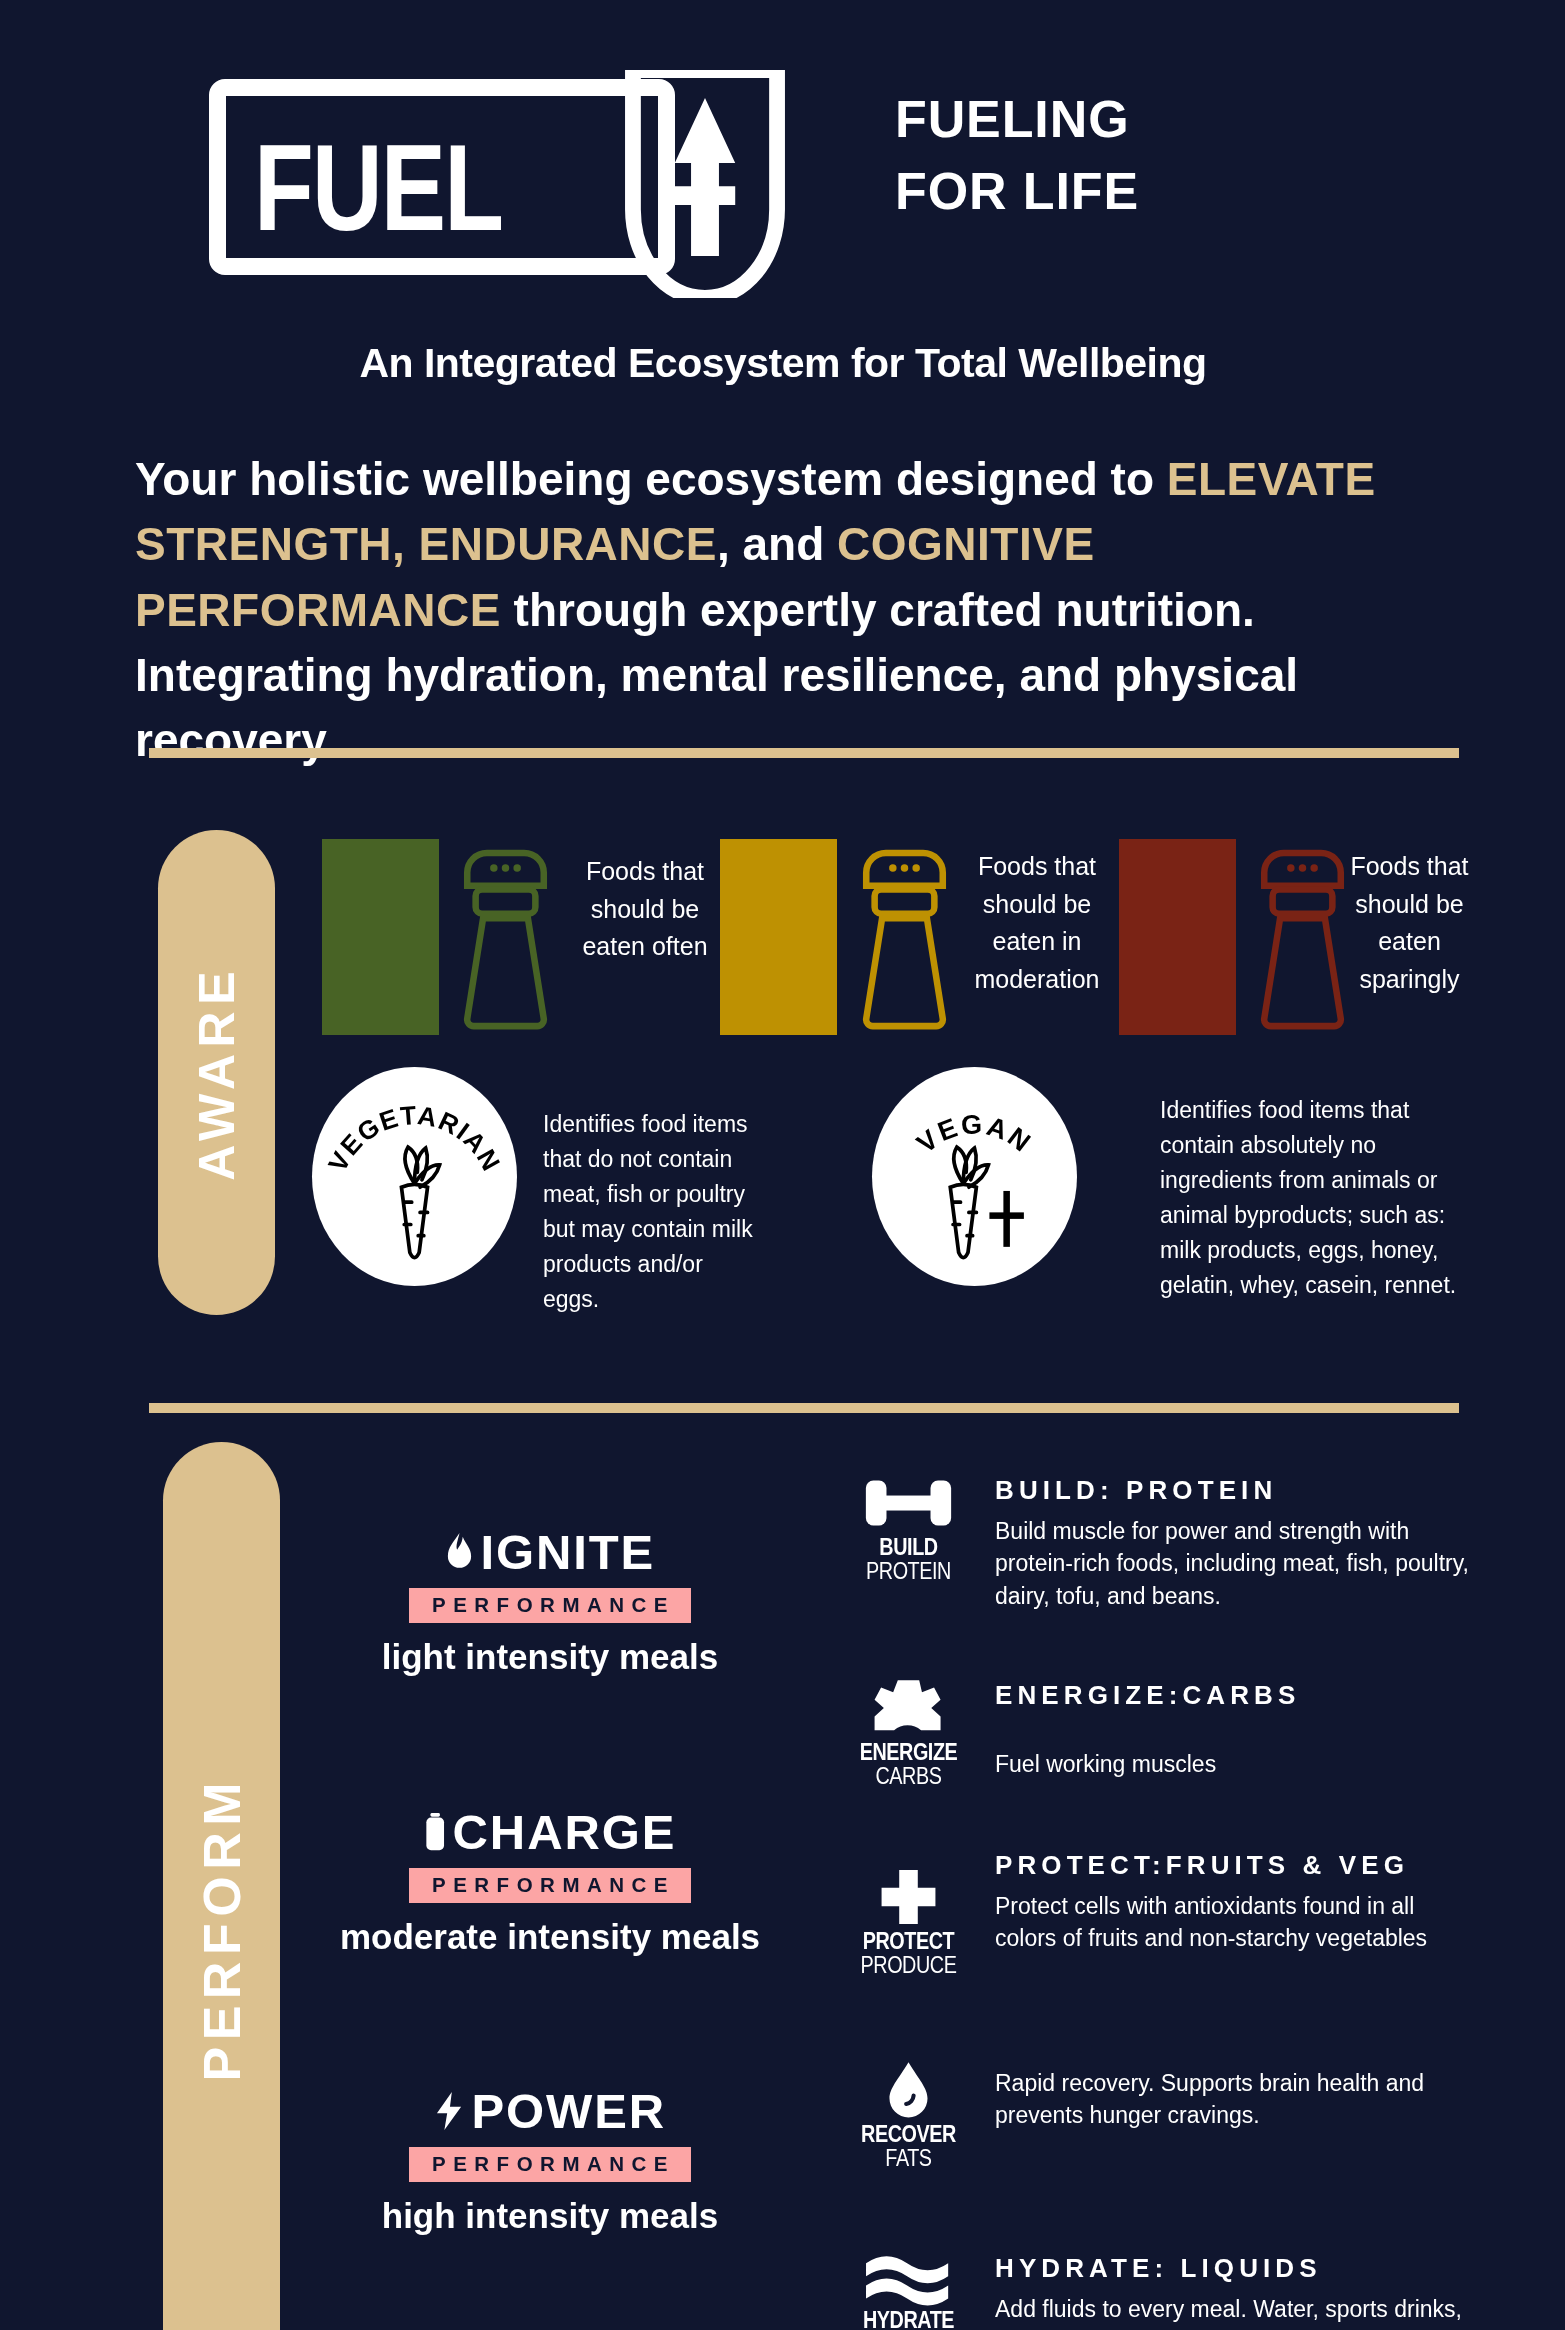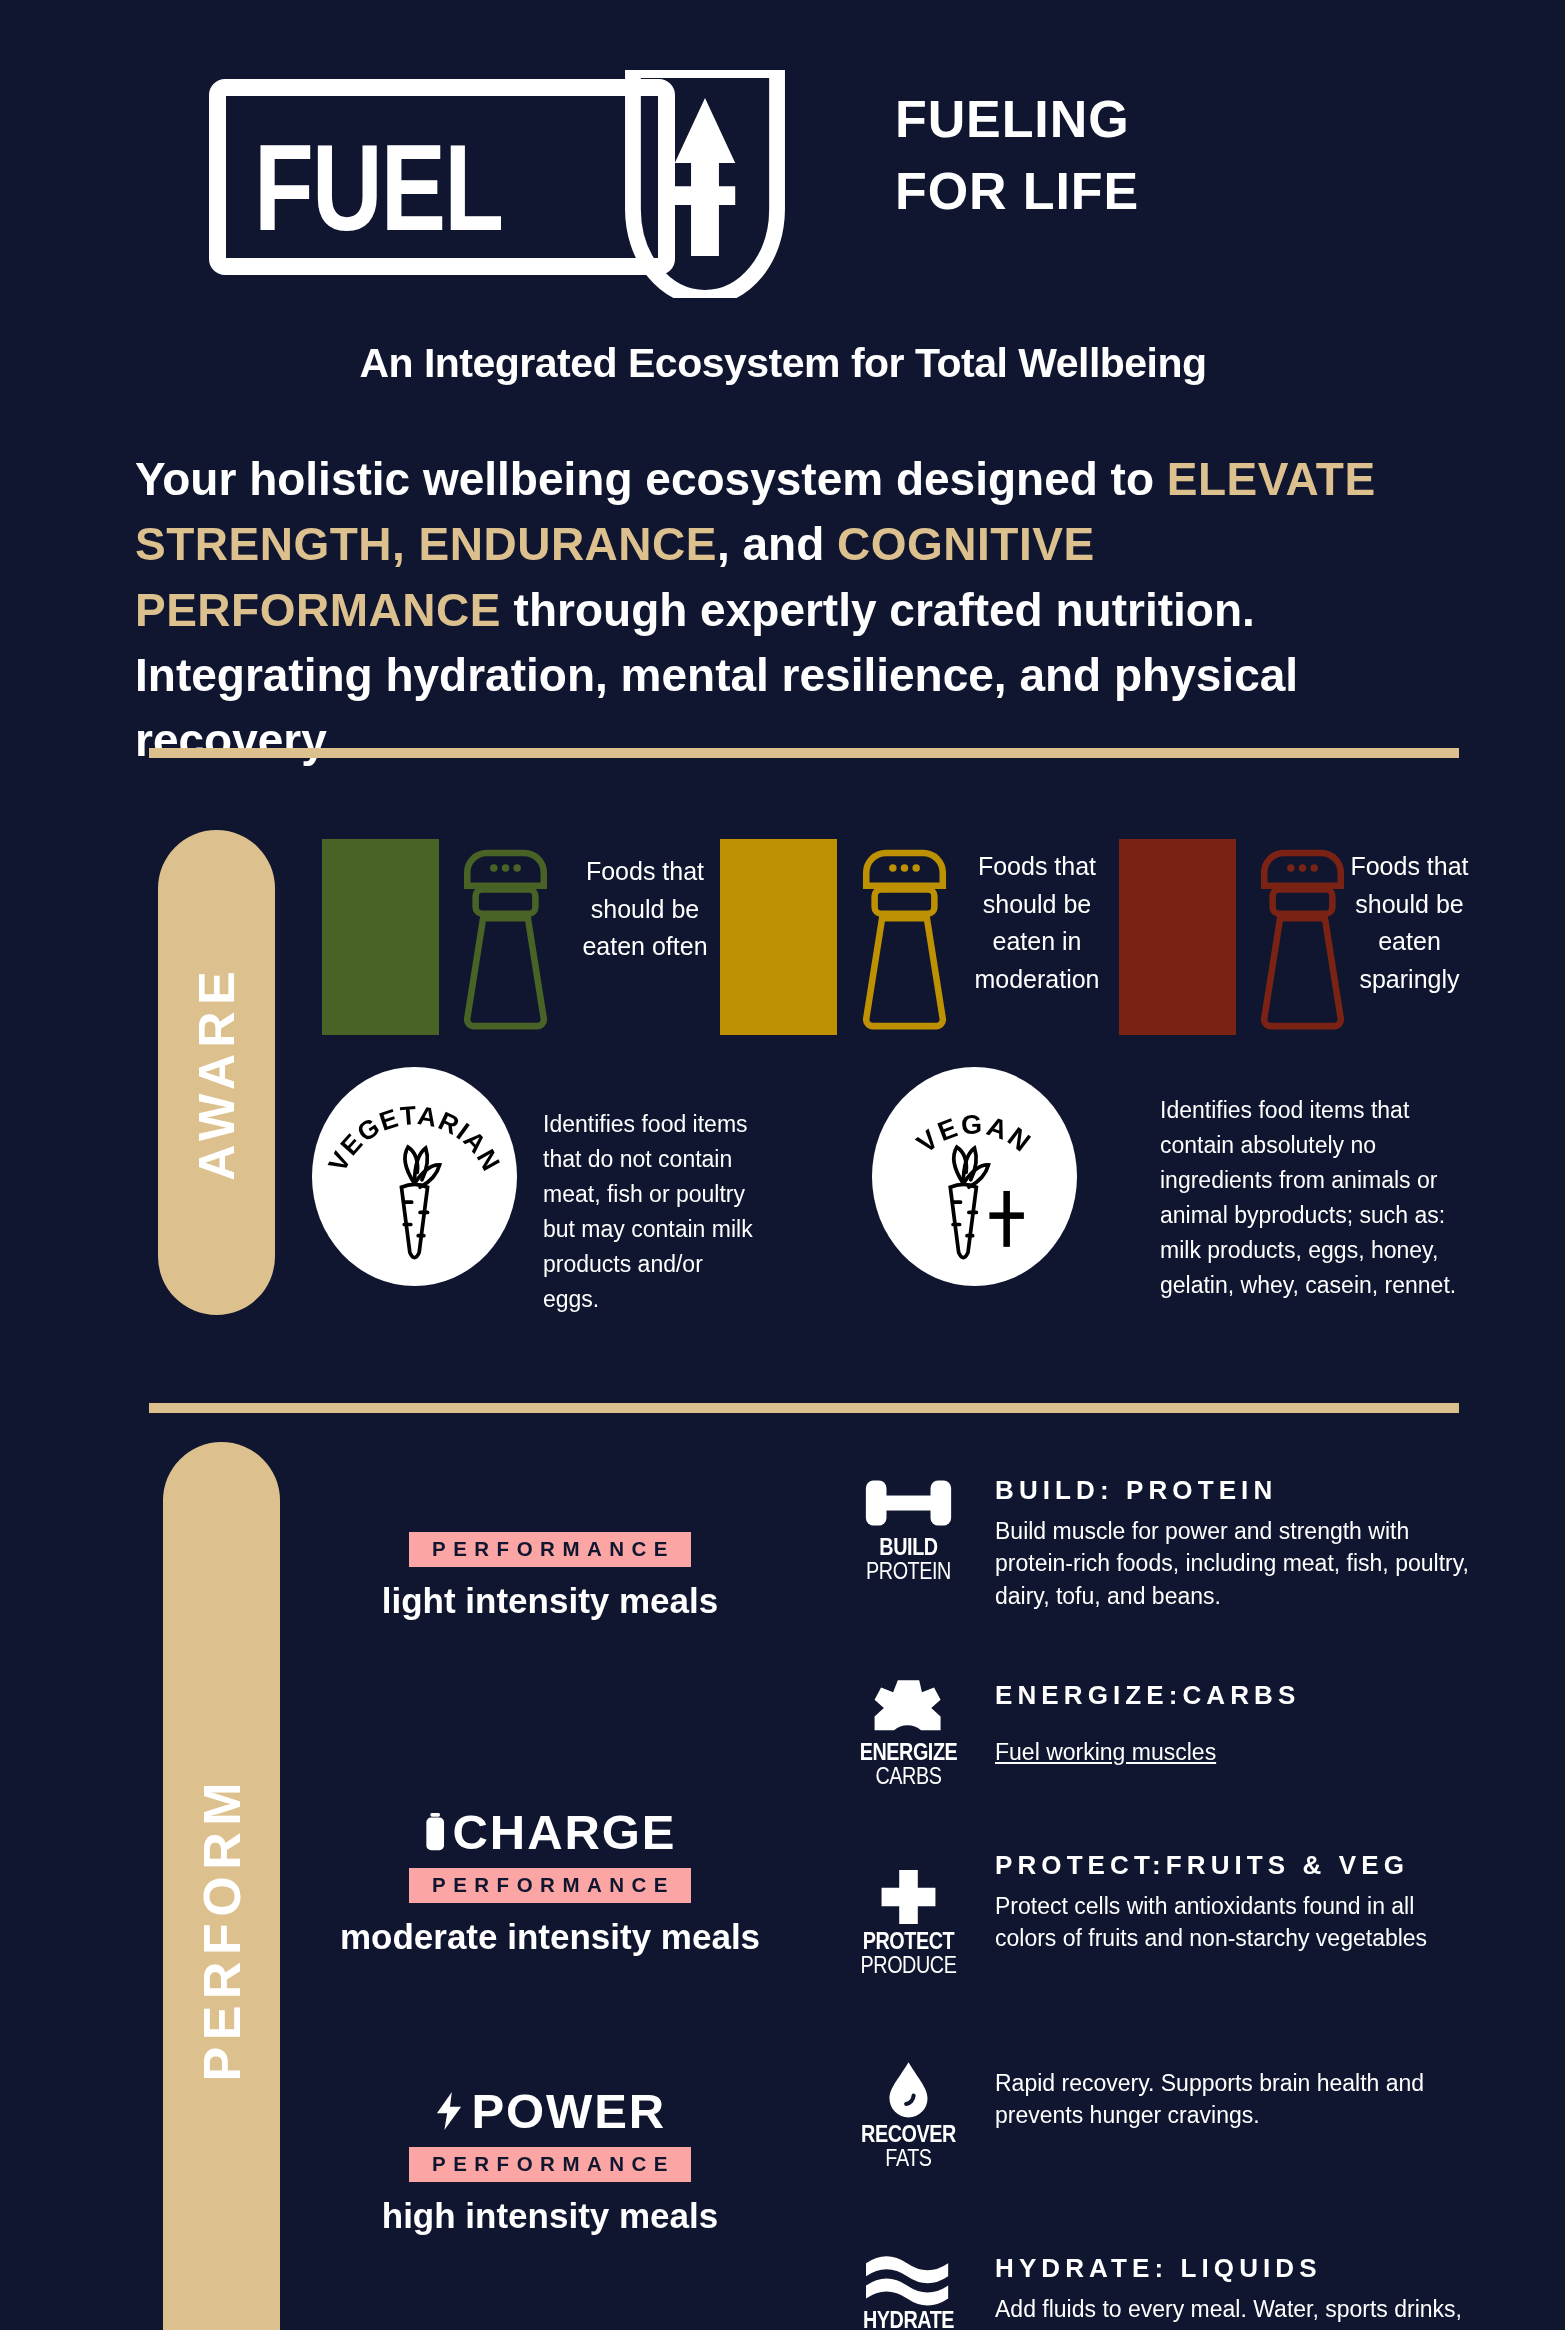--- a/index.html
+++ b/index.html
@@ -214,20 +214,26 @@
     <div class="badgetxt" style="left:1160px;top:26px;width:322px;">Identifies food items that contain absolutely no ingredients from animals or animal byproducts; such as: milk products, eggs, honey, gelatin, whey, casein, rennet.</div>
   </div>
 
   <div class="divider" style="top:1403px;"></div>
 
   <div class="pill" style="left:163px;top:1442px;width:117px;height:974px;">
     <span class="pill-label" style="font-size:52px;">PERFORM</span>
   </div>
 
   <div class="perf-card" style="left:317px;top:1524px;">
+    <div class="perf-title">
+      <svg width="29" height="40" viewBox="0 0 62 86">
+        <path d="M31 2 C18 22 6 32 6 52 a25 25 0 0 0 50 0 C56 34 44 26 38 10 C36 26 30 30 26 38 C22 30 28 16 31 2 Z" fill="#ffffff"></path>
+      </svg>
+      <span>IGNITE</span>
+    </div>
     <div><span class="perf-sub">PERFORMANCE</span></div>
     <div class="perf-desc">light intensity meals</div>
   </div>
 
   <div class="perf-card" style="left:317px;top:1804px;">
     <div class="perf-title">
       <svg width="22.4" height="40" viewBox="0 0 48 86">
         <rect x="14" y="2" width="20" height="8" rx="3" fill="#ffffff"></rect>
         <rect x="5" y="12" width="38" height="70" rx="10" fill="#ffffff"></rect>
       </svg>
@@ -267,21 +273,21 @@
   <div class="nut" style="left:841px;top:1678px;">
     <div class="nut-icon">
       <svg width="79" height="61" viewBox="0 0 170 130">
         <path d="M62 4 h46 l6 26 l26 -10 l14 26 l-20 18 l20 18 v30 h-42 a44 44 0 0 0 -58 0 h-42 v-30 l20 -18 l-20 -18 l14 -26 l26 10 z" fill="#ffffff"></path>
       </svg>
       <div class="n1">ENERGIZE</div>
       <div class="n2">CARBS</div>
     </div>
     <div class="nut-body">
       <div class="nut-h">ENERGIZE:CARBS</div>
-      <div class="nut-p" style="margin-top:23px;text-decoration:underline;">Fuel working muscles</div>
+      <div class="nut-p" style="margin-top:35px;">Fuel working muscles</div>
     </div>
   </div>
 
   <div class="nut" style="left:841px;top:1848px;">
     <div class="nut-icon" style="top:18.6px;">
       <svg width="65" height="61" viewBox="0 0 140 130">
         <path d="M50 6 h40 v38 h38 v40 h-38 v38 h-40 v-38 h-38 v-40 h38 z" fill="#ffffff"></path>
       </svg>
       <div class="n1">PROTECT</div>
       <div class="n2">PRODUCE</div>

